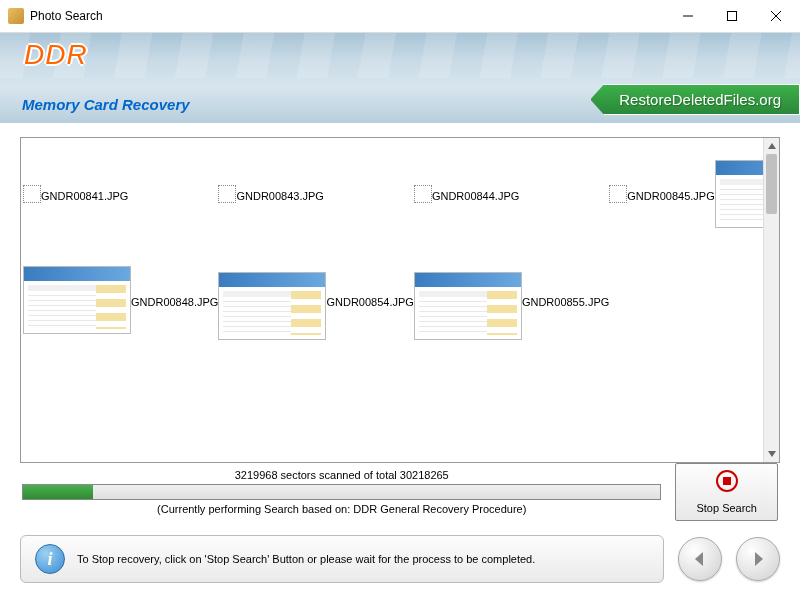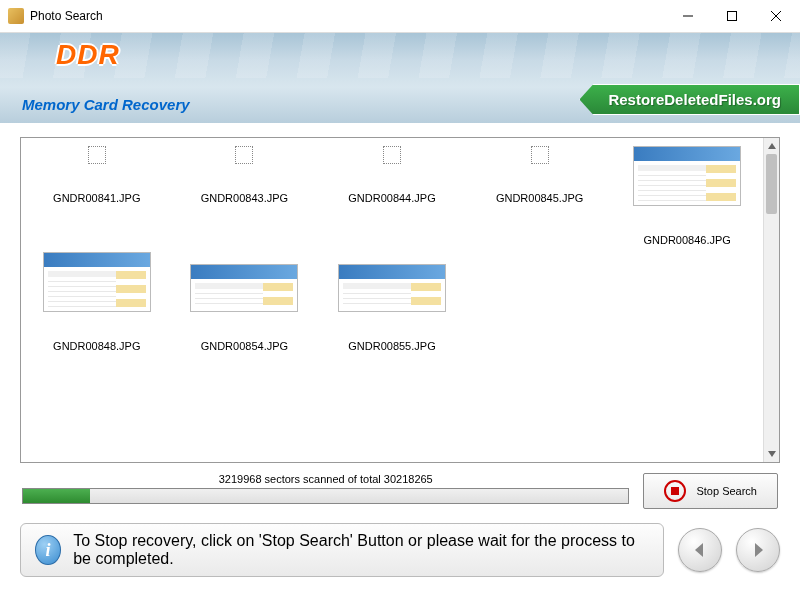--- a/index.html
+++ b/index.html
@@ -4,51 +4,51 @@
 <style>
 * { box-sizing: border-box; margin: 0; padding: 0; }
 body { font-family: "Segoe UI", Tahoma, sans-serif; font-size: 11px; background: #fff; width: 800px; height: 600px; overflow: hidden; }
 .titlebar { display: flex; align-items: center; height: 28px; background: #fff; border-bottom: 1px solid #ddd; padding: 16px 2px; }
 .titlebar .app-icon { width: 16px; height: 16px; margin: 0 6px; background: linear-gradient(135deg,#e8c060,#c89030); border-radius: 2px; }
 .titlebar .title { flex: 1; font-size: 12px; color: #000; }
 .titlebar .win-btn { width: 44px; height: 28px; display: flex; align-items: center; justify-content: center; cursor: pointer; }
 .titlebar .win-btn svg { stroke: #000; stroke-width: 1; fill: none; }
 .header { height: 90px; background: linear-gradient(180deg,#a8c4d6 0%,#c8dae6 30%,#d8e6ee 60%,#b8cedc 100%); position: relative; overflow: hidden; }
 .header::before { content:""; position:absolute; top:0; left:0; right:0; height:50%; background: repeating-linear-gradient(100deg,rgba(255,255,255,0.15) 0 30px,rgba(255,255,255,0) 30px 60px); }
-.ddr-logo { position: absolute; top: 6px; left: 24px; font-size: 28px; font-weight: 700; font-style: italic; color: #ff6600; text-shadow: 2px 0 0 #fff, -2px 0 0 #fff, 0 2px 0 #fff, 0 -2px 0 #fff; letter-spacing: 1px; margin-left: 32px; }
+.ddr-logo { position: absolute; top: 6px; left: 24px; font-size: 28px; font-weight: 400; font-style: italic; color: #ff6600; text-shadow: 2px 0 0 #fff, -2px 0 0 #fff, 0 2px 0 #fff, 0 -2px 0 #fff; letter-spacing: 1px; }
 .subtitle { position: absolute; bottom: 10px; left: 22px; font-size: 15px; font-weight: bold; color: #0066cc; font-style: italic; text-align: center; }
-.ribbon { position: absolute; right: 0; bottom: 8px; background: linear-gradient(180deg,#3cb04a,#2a8838); color: #fff; font-size: 15px; font-weight: bold; padding: 6px 18px 6px 28px; clip-path: polygon(14px 0, 100% 0, 100% 100%, 14px 100%, 0 50%); text-shadow: 1px 1px 1px rgba(0,0,0,0.3); border: 1px solid #fff; }
+.ribbon { position: absolute; right: 0; bottom: 8px; background: linear-gradient(180deg,#3cb04a,#2a8838); color: #fff; font-size: 15px; font-weight: normal; padding: 6px 18px 6px 28px; clip-path: polygon(14px 0, 100% 0, 100% 100%, 14px 100%, 0 50%); text-shadow: 1px 1px 1px rgba(0,0,0,0.3); border: 1px solid #fff; }
 .main { padding: 14px 20px 8px; }
 .result-panel { border: 1px solid #999; background: #fff; height: 326px; display: flex; }
 .grid { flex: 1; display: grid; grid-template-columns: repeat(5,1fr); grid-auto-rows: 106px; overflow: hidden; padding: 2px 2px 0; }
-.cell { display: flex; flex-direction: column; align-items: center; justify-content: flex-start; padding-top: 6px; gap: 24px; }
+.cell { display: flex; flex-direction: row; align-items: center; justify-content: flex-start; padding-top: 6px; }
 .thumb-ph { width: 18px; height: 18px; border: 1px dotted #888; margin-bottom: 4px; }
 .thumb-img { width: 108px; height: 68px; border: 1px solid #bbb; background: #fff; position: relative; overflow: hidden; margin-bottom: 4px; }
 .thumb-img::before { content:""; position:absolute; top:0; left:0; right:0; height:14px; background: linear-gradient(90deg,#3a7cc0,#6aa8e0); }
 .thumb-img::after { content:""; position:absolute; top:18px; left:4px; right:4px; bottom:4px; background: linear-gradient(180deg,#f0f0f0 0 6px,transparent 6px), repeating-linear-gradient(180deg,#e8e8e8 0 1px,transparent 1px 5px); }
 .thumb-side { position:absolute; top:18px; right:4px; width:30px; bottom:4px; background: repeating-linear-gradient(180deg,#f4e0a0 0 8px,#fff 8px 14px); z-index:1; }
 .fname { font-size: 11px; color: #000; text-align: center; }
 .cell.row3 .thumb-img { margin-top: 12px; }
 .scrollbar { width: 16px; background: #f0f0f0; border-left: 1px solid #ddd; display: flex; flex-direction: column; }
 .sb-btn { height: 16px; display:flex; align-items:center; justify-content:center; background:#f0f0f0; }
 .sb-track { flex:1; position: relative; }
 .sb-thumb { position:absolute; top:0; left:2px; right:2px; height: 60px; background:#c0c0c0; border-radius:2px; }
-.progress-row { display:flex; align-items:flex-start; gap: 14px; margin-top: 10px; padding: 0 2px; }
+.progress-row { display:flex; align-items:center; gap: 14px; margin-top: 0; padding: 0 2px; }
 .progress-col { flex:1; display:flex; flex-direction:column; align-items:center; gap:3px; }
 .prog-text { font-size: 11px; color:#000; }
 .prog-bar { width: 100%; height: 16px; border: 1px solid #888; background: linear-gradient(180deg,#f0f0f0,#e0e0e0); position: relative; }
 .prog-fill { position:absolute; top:0; left:0; bottom:0; width: 11%; background: linear-gradient(180deg,#4caf50,#2e8b30); }
 .prog-sub { font-size: 11px; color:#000; }
-.stop-btn { display:flex; align-items:center; gap:10px; border:1px solid #888; background: linear-gradient(180deg,#fdfdfd,#e8e8e8); padding: 6px 20px; cursor:pointer; border-radius:2px; }
+.stop-btn { display:flex; align-items:center; gap:10px; border:1px solid #888; background: linear-gradient(180deg,#fdfdfd,#e8e8e8); padding: 6px 20px; cursor:pointer; border-radius:2px;flex-direction:column; }
 .stop-icon { width:22px; height:22px; border-radius:50%; border:2px solid #cc0000; display:flex; align-items:center; justify-content:center; }
 .stop-icon::after { content:""; width:8px; height:8px; background:#cc0000; }
 .footer { display:flex; align-items:center; gap: 14px; padding: 6px 20px 10px; }
 .info-box { flex:1; display:flex; align-items:center; gap:12px; border:1px solid #bbb; border-radius:6px; background: linear-gradient(180deg,#fdfdfd,#eaeaea); padding: 8px 14px; }
 .info-icon { width:30px; height:30px; border-radius:50%; background: radial-gradient(circle at 35% 30%,#9dd0f4,#3a8cd0); display:flex; align-items:center; justify-content:center; color:#fff; font-weight:bold; font-size:18px; font-family: Georgia, serif; font-style: italic; border:1px solid #2a6ca8; }
-.info-text { font-size: 16px; color:#000; }
+.info-text { font-size: 11px; color:#000; }
 .nav-btn { width:44px; height:44px; border-radius:50%; border:1px solid #aaa; background: radial-gradient(circle at 35% 30%,#fff,#d0d0d0); display:flex; align-items:center; justify-content:center; cursor:pointer; box-shadow: 0 1px 2px rgba(0,0,0,0.2); }
 .nav-btn svg { fill:#888; }
 </style>
 </head>
 <body>
 
 <div class="titlebar">
   <div class="app-icon"></div>
   <div class="title">Photo Search</div>
   <div class="win-btn">
@@ -137,20 +137,21 @@
         </div>
     </div>
   </div>
 
   <div class="progress-row">
     <div class="progress-col">
       <div class="prog-text">3219968 sectors scanned of total 30218265</div>
       <div class="prog-bar">
           <div class="prog-fill"></div>
         </div>
+      <div class="prog-sub">(Currently performing Search based on:  DDR General Recovery Procedure)</div>
     </div>
     <div class="stop-btn">
       <div class="stop-icon"></div>
       <span>Stop Search</span>
     </div>
   </div>
 </div>
 
 <div class="footer">
   <div class="info-box">

